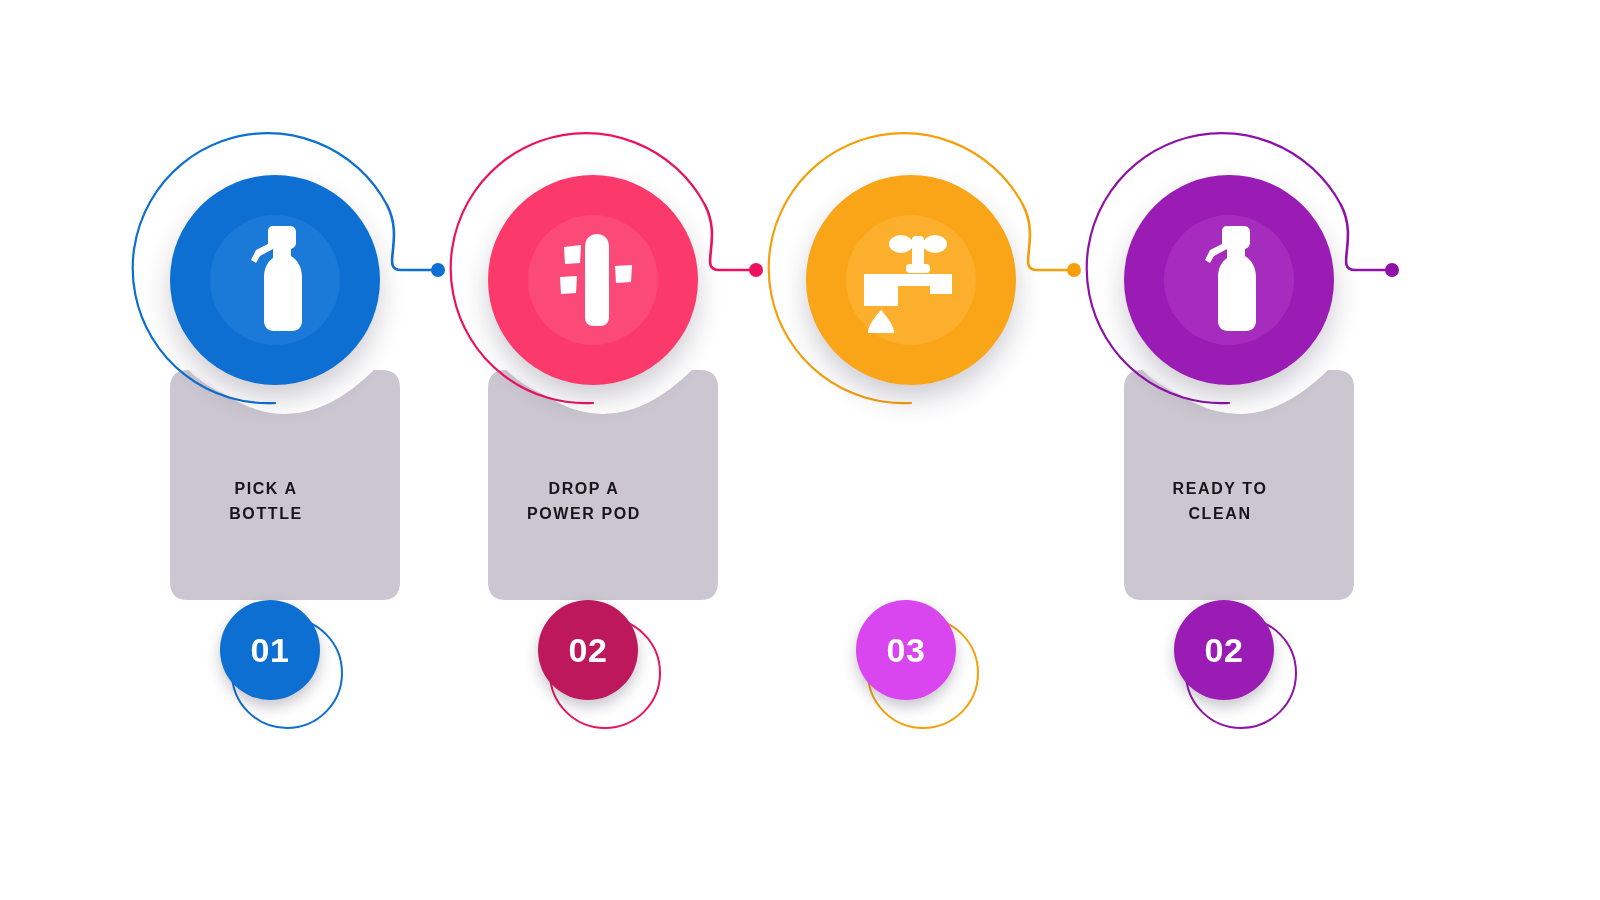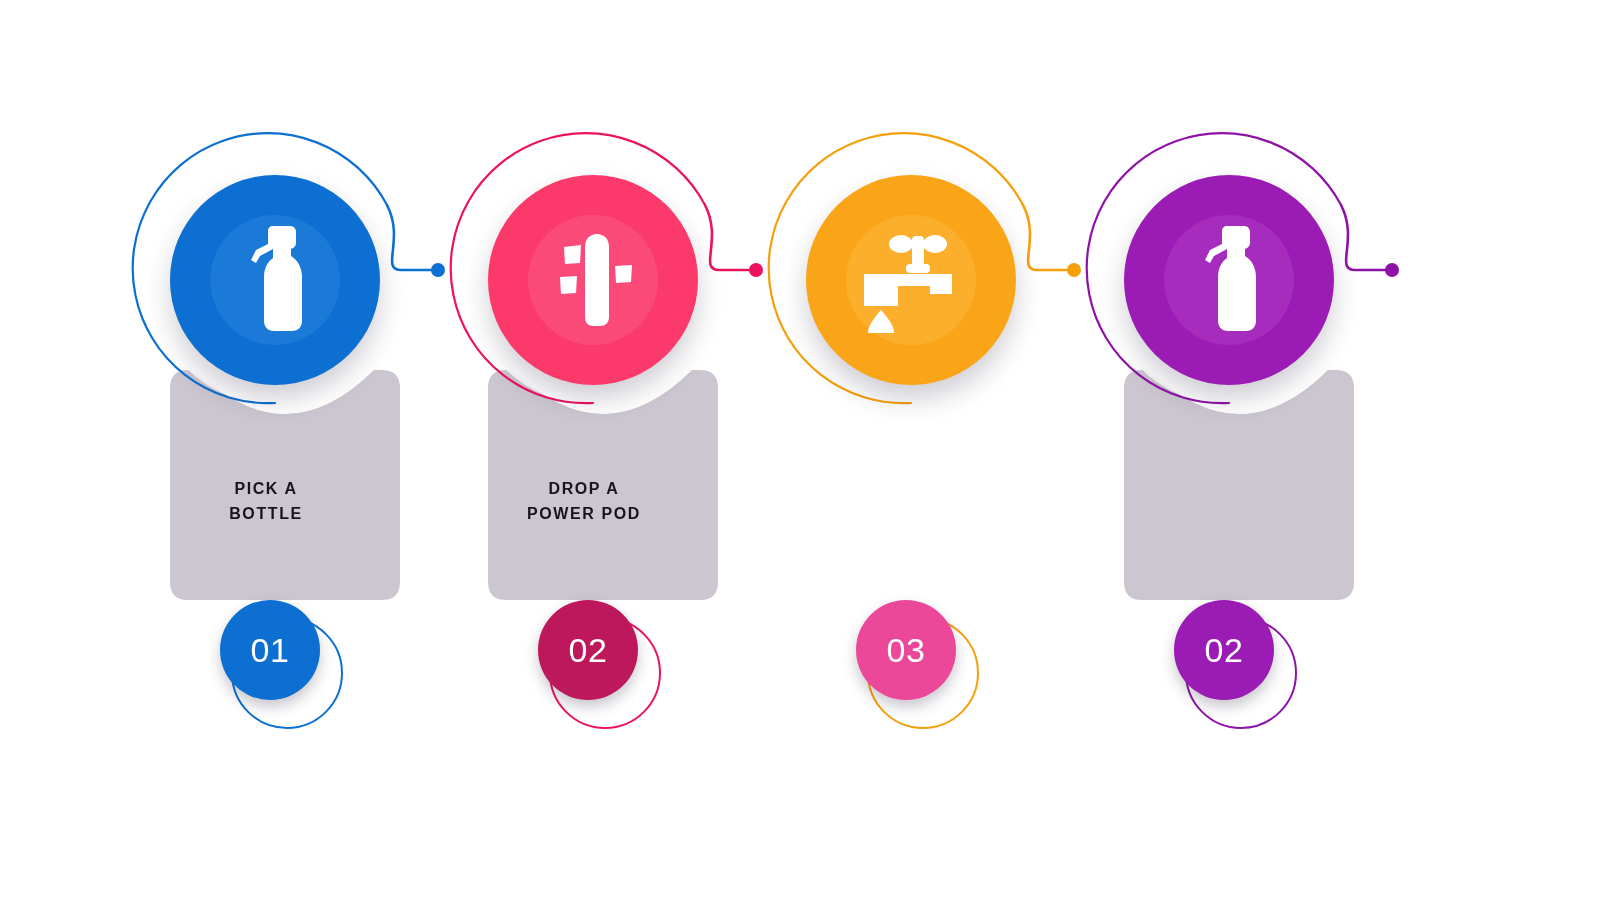--- a/index.html
+++ b/index.html
@@ -154,21 +154,21 @@
     height: 100px;
     border-radius: 50%;
     display: flex;
     align-items: center;
     justify-content: center;
     box-shadow: 0 7px 14px rgba(40,30,60,0.25);
   }
   .badge-num {
     color: #ffffff;
     font-size: 34px;
-    font-weight: 400;
+    font-weight: 700;
     letter-spacing: 0.5px;
     font-family: "Liberation Sans", sans-serif;
   }
 </style>
 </head>
 <body>
 
 <div id="infographic">
   <div class="steps-row" id="steps-row">
       <div class="step step-0">
@@ -253,30 +253,32 @@
               <ellipse fill="#ffffff" cx="79" cy="16" rx="12" ry="9"></ellipse>
               <rect fill="#ffffff" x="56" y="8" width="12" height="34" rx="4"></rect>
               <rect fill="#ffffff" x="50" y="36" width="24" height="9" rx="4"></rect>
               <path fill="#ffffff" d="M8 46 L96 46 L96 66 L74 66 L74 58 L42 58 L42 78 L8 78 Z"></path>
               <path fill="#ffffff" d="M25 84 C25 84 38 98 38 106 C38 113 32 118 25 118 C18 118 12 113 12 106 C12 98 25 84 25 84 Z" transform="translate(0,-2)"></path>
             </svg>
           </div>
         </div>
         <div class="badge-wrap">
           <div class="badge-ring" style="border-color:#f59f0b;"></div>
-          <div class="badge-circle" style="background:#ec4899;">
+          <div class="badge-circle" style="background:#d946ef;">
             <span class="badge-num">03</span>
           </div>
         </div>
       </div>
       <div class="step step-3">
         <div class="card-wrap">
           <svg class="card-svg" viewBox="0 0 230 250">
             <path fill="#cbc6cf" d="M0 18 Q0 0 18 0 L26 0 Q115 88 204 0 L212 0 Q230 0 230 18 L230 212 Q230 230 212 230 L18 230 Q0 230 0 212 Z"></path>
           </svg>
+          <div class="card-label">READY TO
+CLEAN</div>
         </div>
         <div class="icon-cluster">
           <div class="halo"></div>
           <svg class="ring-svg" viewBox="0 0 320 270">
             <path d="M 150 273 A 135 135 0 1 1 262 75" fill="none" stroke="#8f12a8" stroke-width="2.2" stroke-linecap="round"></path>
             <path d="M 262 75 C 280 110 255 140 276 140 L 308 140" fill="none" stroke="#8f12a8" stroke-width="2.6" stroke-linecap="round"></path>
             <circle cx="313" cy="140" r="7" fill="#8f12a8"></circle>
           </svg>
           <div class="disc-outer" style="background:#9b1bb5;">
             <div class="disc-inner" style="background:#a62cbe;"></div>

